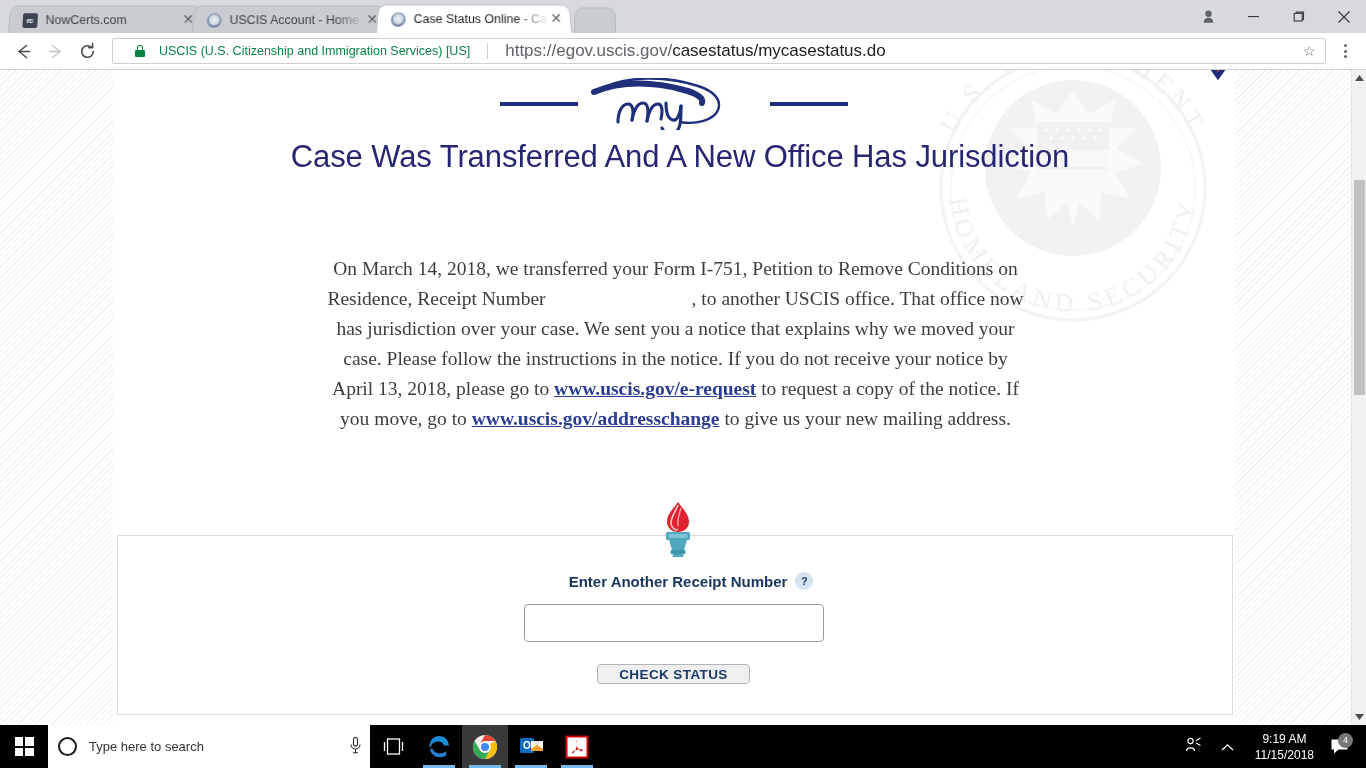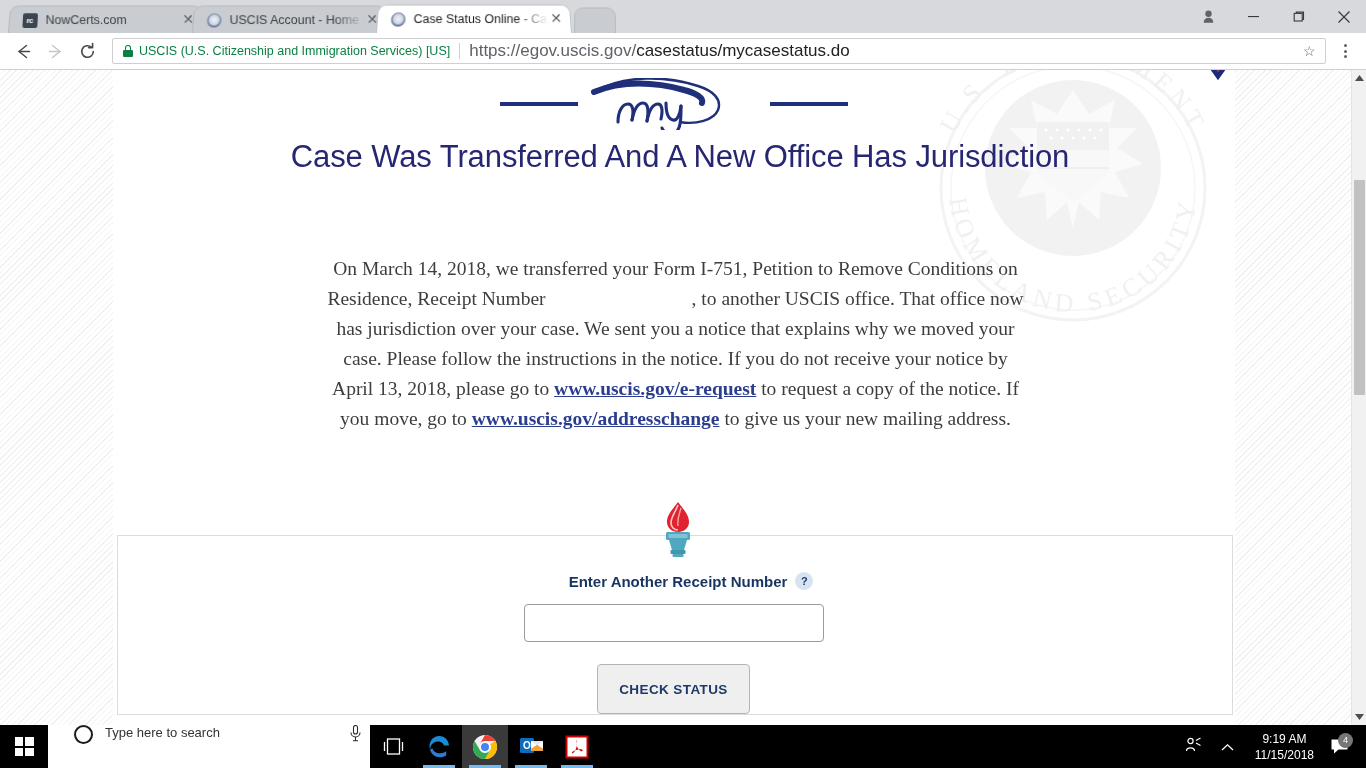--- a/index.html
+++ b/index.html
@@ -130,23 +130,24 @@
     margin-right: 2px;
   }
   .navbtn.disabled { color: #c6c6c6; }
   .omnibox {
     flex: 1 1 auto;
     height: 26px;
     border: 1px solid #cfcfcf;
     border-radius: 2px;
     display: flex;
     align-items: center;
-    padding: 0 6px 0 10px;
+    padding: 0 6px 0 22px;
     margin: 0 6px 0 8px;
     background: #fff;
+    gap: 8px;
   }
   .lock-ico {
     width: 10px; height: 12px;
     position: relative;
     flex: 0 0 10px;
     margin-right: 6px;
   }
   .lock-body {
     position: absolute; bottom: 0; left: 0;
     width: 10px; height: 7px; background: #0b8043; border-radius: 1px;
@@ -316,21 +317,21 @@
     background: #ffffff;
     font-size: 14px;
     padding: 0 10px;
     font-family: "Liberation Sans", sans-serif;
     color: #333;
     outline: none;
   }
   .check-btn {
     position: absolute;
     left: 484px; top: 594px;
-    width: 153px; height: 50px;
+    width: 153px; height: 20px;
     border: 1px solid #b4b4b4;
     border-radius: 4px;
     background: #efefef;
     color: #1b3a68;
     font-size: 13.5px;
     font-weight: 700;
     letter-spacing: 0.4px;
     font-family: "Liberation Sans", sans-serif;
     cursor: pointer;
   }
@@ -367,22 +368,22 @@
   }
   .start-btn {
     width: 48px; height: 43px;
     display: flex; align-items: center; justify-content: center;
   }
   .win-logo { width: 19px; height: 19px; display: grid; grid-template-columns: 1fr 1fr; grid-template-rows: 1fr 1fr; gap: 2px; }
   .win-logo i { background: #ffffff; display: block; }
   .search-box {
     width: 322px; height: 43px;
     background: #ffffff;
-    display: flex; 
-    padding-left: 26px;
+    display: flex; align-items: center;
+    padding-left: 10px;
   }
   .cortana-ring {
     width: 19px; height: 19px;
     border: 2.4px solid #1b1b1b;
     border-radius: 50%;
     flex: 0 0 19px;
   }
   .search-ph {
     flex: 1 1 auto;
     font-size: 13px;

